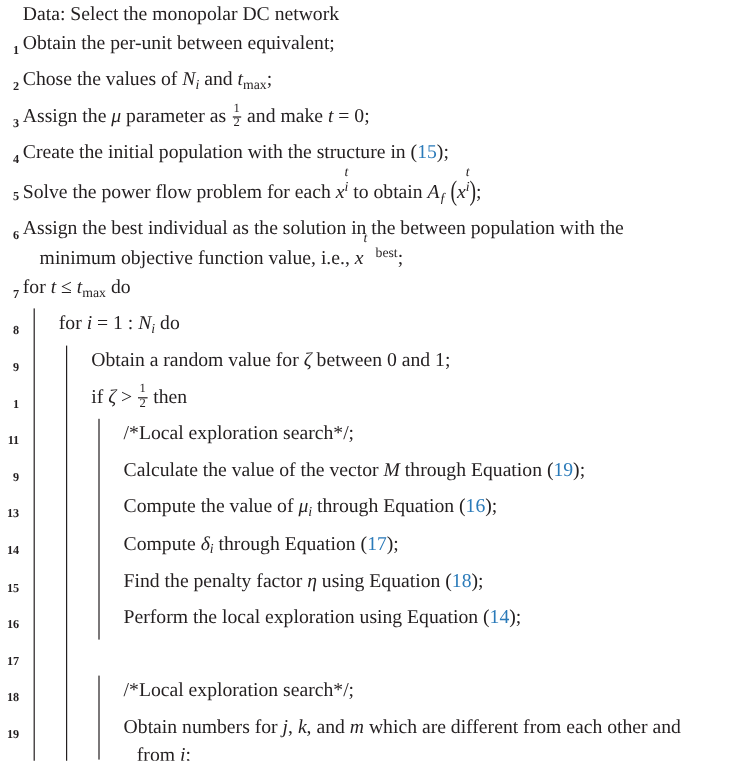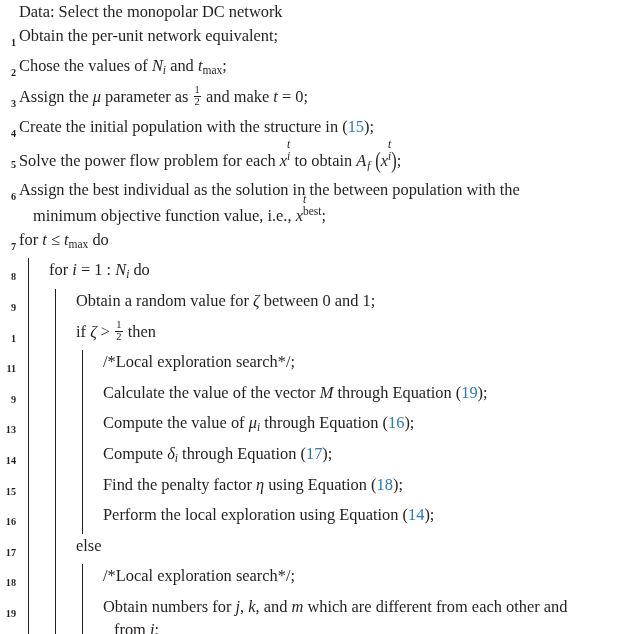--- a/index.html
+++ b/index.html
@@ -90,21 +90,21 @@
     display: inline-block;
     vertical-align: baseline;
     font-size: 0.70em;
     line-height: 0.95em;
     text-align: left;
     position: relative;
     top: -0.02em;
   }
   .subsup > span { display: block; }
   .subsup .s-top { position: relative; top: -0.62em; font-style: italic; }
-  .subsup .s-bot { position: relative; top: -0.52em; font-style: normal; }
+  .subsup .s-bot { position: relative; top: -0.52em; font-style: normal; margin-left: 10px; }
   .subsup .s-bot-i { position: relative; top: -0.52em; font-style: italic; }
 
   .frac {
     display: inline-block;
     vertical-align: -0.32em;
     font-size: 0.64em;
     line-height: 1.02em;
     text-align: center;
     font-style: normal;
     margin: 0 0.10em;
@@ -126,21 +126,21 @@
   <div class="row">
     <div class="lineno"></div>
     <div class="body">
       <span class="txt ind0"><b>Data:</b> <span>Select the monopolar DC network</span></span>
     </div>
   </div>
 
   <div class="row">
     <div class="lineno">1</div>
     <div class="body">
-      <span class="txt ind0">Obtain the per-unit network equivalent;</span>
+      <span class="txt ind0">Obtain the per-unit between equivalent;</span>
     </div>
   </div>
 
   <div class="row">
     <div class="lineno">2</div>
     <div class="body">
       <span class="txt ind0">Chose the values of <i class="math">N</i><span class="subi">i</span> and <i class="math">t</i><span class="sub">max</span>;</span>
     </div>
   </div>
 
@@ -248,23 +248,20 @@
         <div class="row">
           <div class="lineno">16</div>
           <div class="body">
             <span class="txt ind3">Perform the local exploration using Equation (<span class="eqref">14</span>);</span>
           </div>
         </div>
       </div>
 
       <div class="row">
         <div class="lineno">17</div>
-        <div class="body">
-          <span class="txt ind2"><b>else</b></span>
-        </div>
       </div>
 
       <div style="position:relative;">
         <div class="rule r3" style="bottom:8px;"></div>
 
         <div class="row">
           <div class="lineno">18</div>
           <div class="body">
             <span class="txt ind3">/*Local exploration search*/;</span>
           </div>

